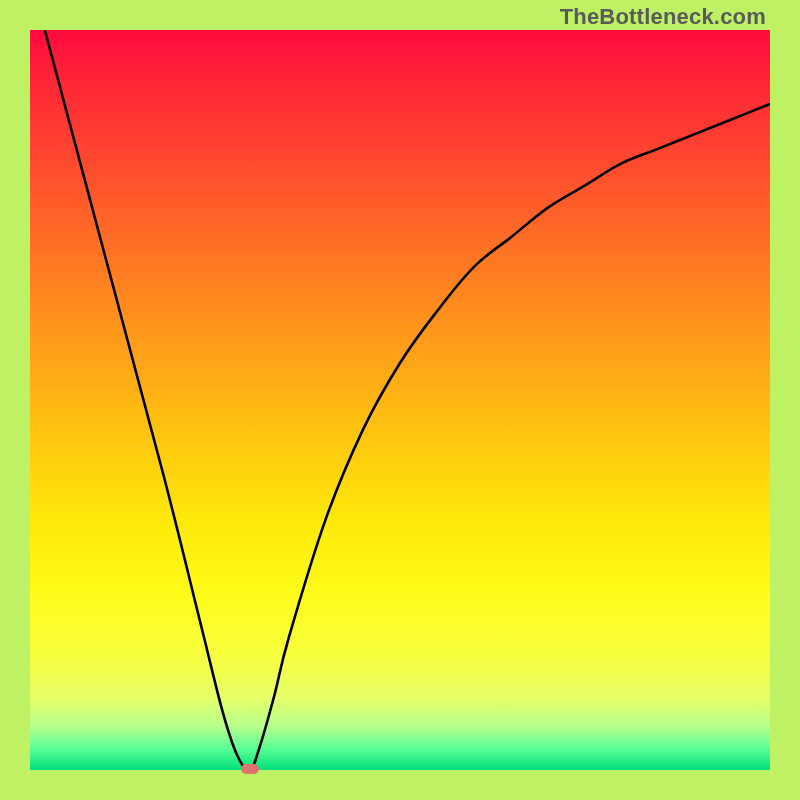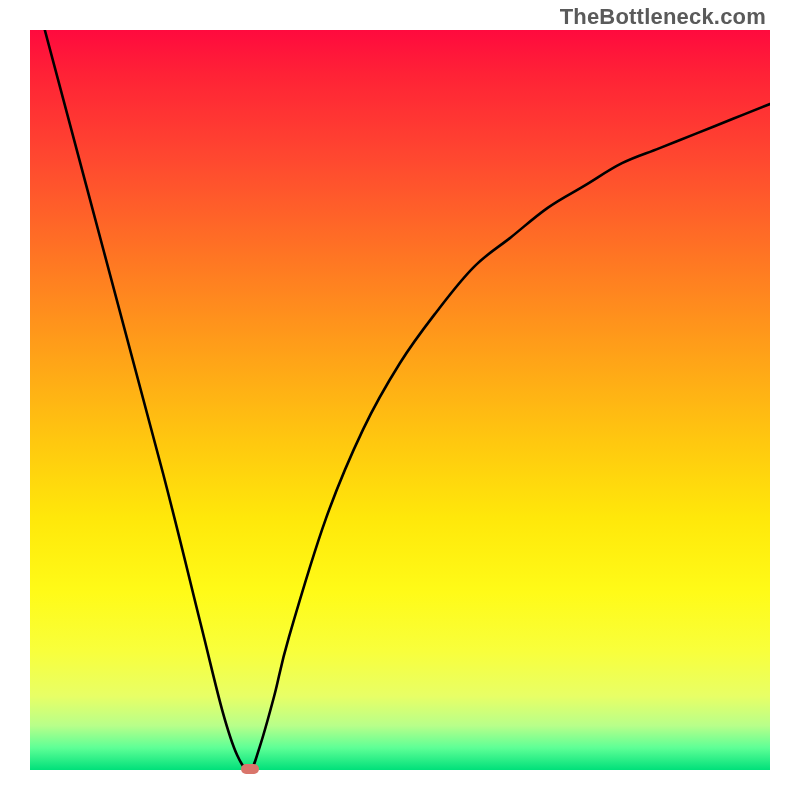--- a/index.html
+++ b/index.html
@@ -1,19 +1,19 @@
 <!DOCTYPE html>
 <html><head>
 <meta charset="utf-8">
 <style>
   * { margin: 0; padding: 0; box-sizing: border-box; }
   html, body { width: 800px; height: 800px; overflow: hidden; background: #000; }
   .outer {
     width: 800px; height: 800px;
-    background: #ffffff;
+    background: #bef264;
     position: relative;
   }
   .plot {
     position: absolute;
     left: 30px; top: 30px;
     width: 740px; height: 740px;
     background: linear-gradient(to bottom,
       #ff0a3e 0%,
       #ff2236 6%,
       #ff4a2f 18%,

